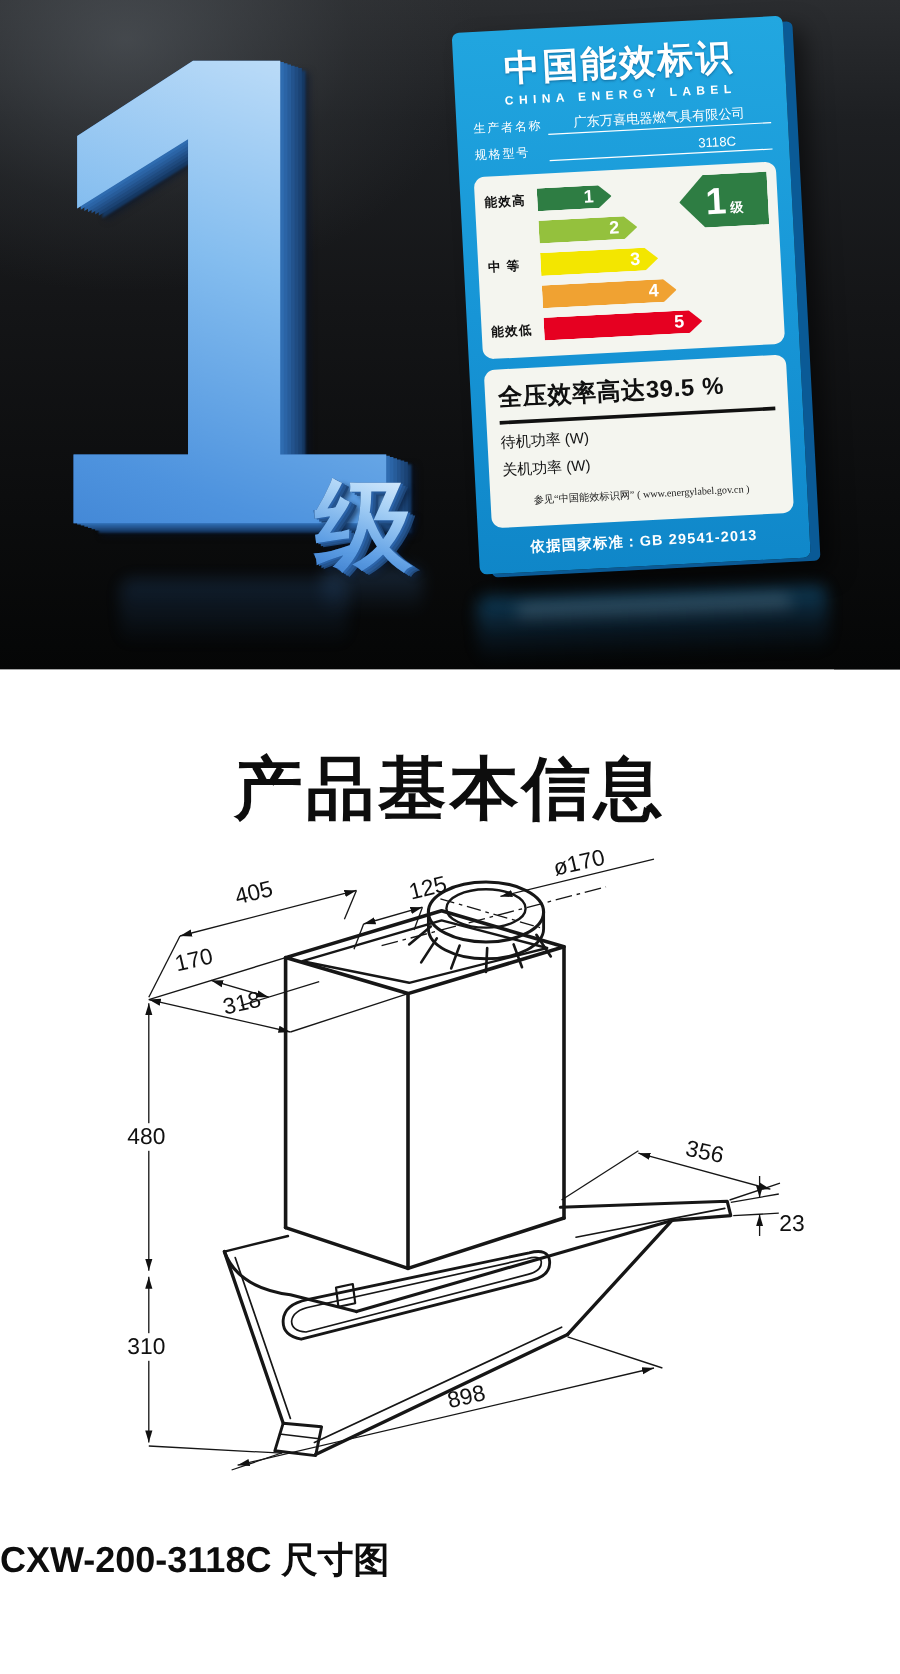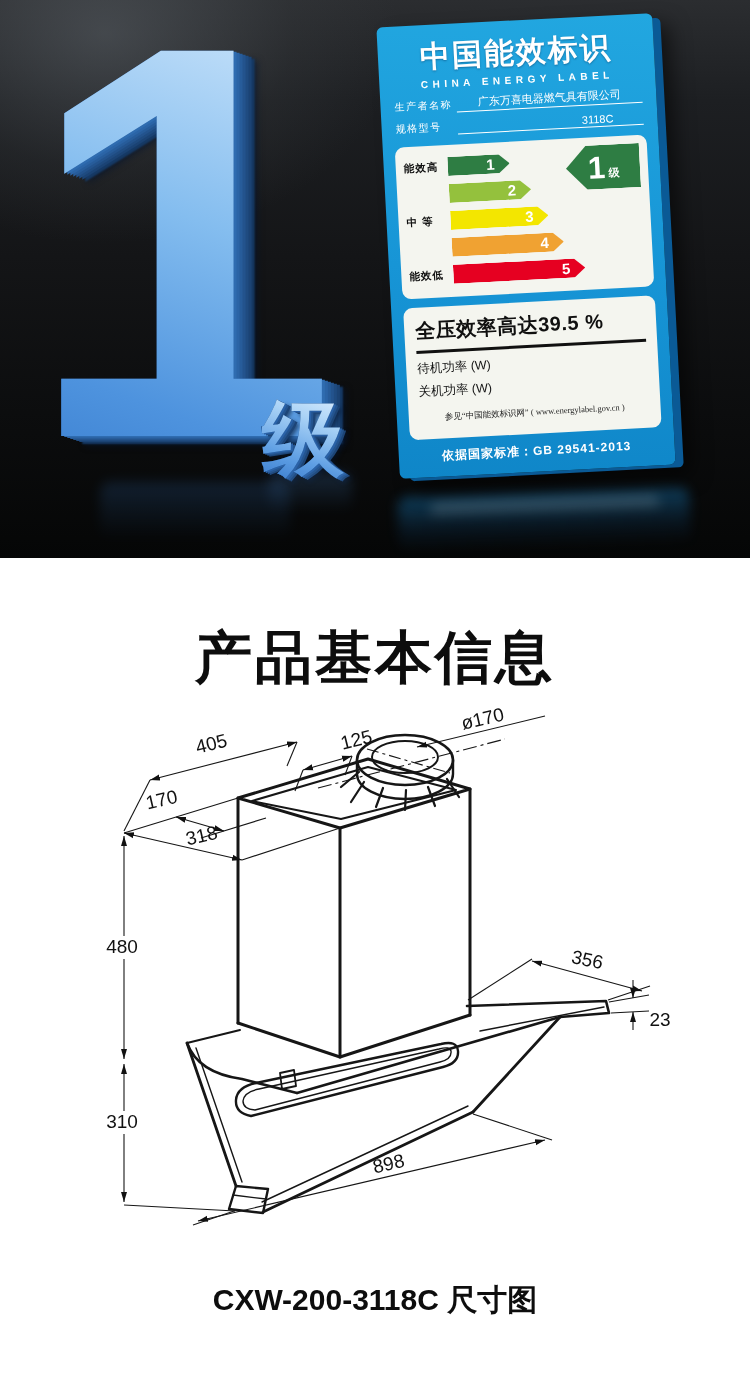--- a/index.html
+++ b/index.html
@@ -68,21 +68,21 @@
   .pw-line{font-size:12.5px;color:#151515;margin:6px 0;}
   .ref-line{font-size:8.5px;color:#222;text-align:center;margin-top:12px;
     font-family:"Liberation Serif",serif;}
   .std-line{margin-top:9px;text-align:center;color:#fff;font-weight:700;font-size:12px;letter-spacing:1px;}
 
   
   .info{position:absolute;left:0;top:558px;width:695px;height:837px;background:#fff;}
   .info-heading{position:absolute;left:0;top:62px;width:750px;text-align:center;
     font-size:57px;font-weight:800;color:#0d0d0d;letter-spacing:3px;}
   .drawing{position:absolute;left:0;top:142px;width:750px;height:565px;}
-  .info-caption{position:absolute;left:0;top:722px;width:750px;text-align:center;
+  .info-caption{position:absolute;left:0;top:722px;width:750px;
     font-size:30px;font-weight:700;color:#0d0d0d;letter-spacing:0;}
   .dim-text{font-family:"Liberation Sans",sans-serif;}
 </style>
 </head>
 <body>
 
 <div class="page">
 
   <div class="hero">
 

